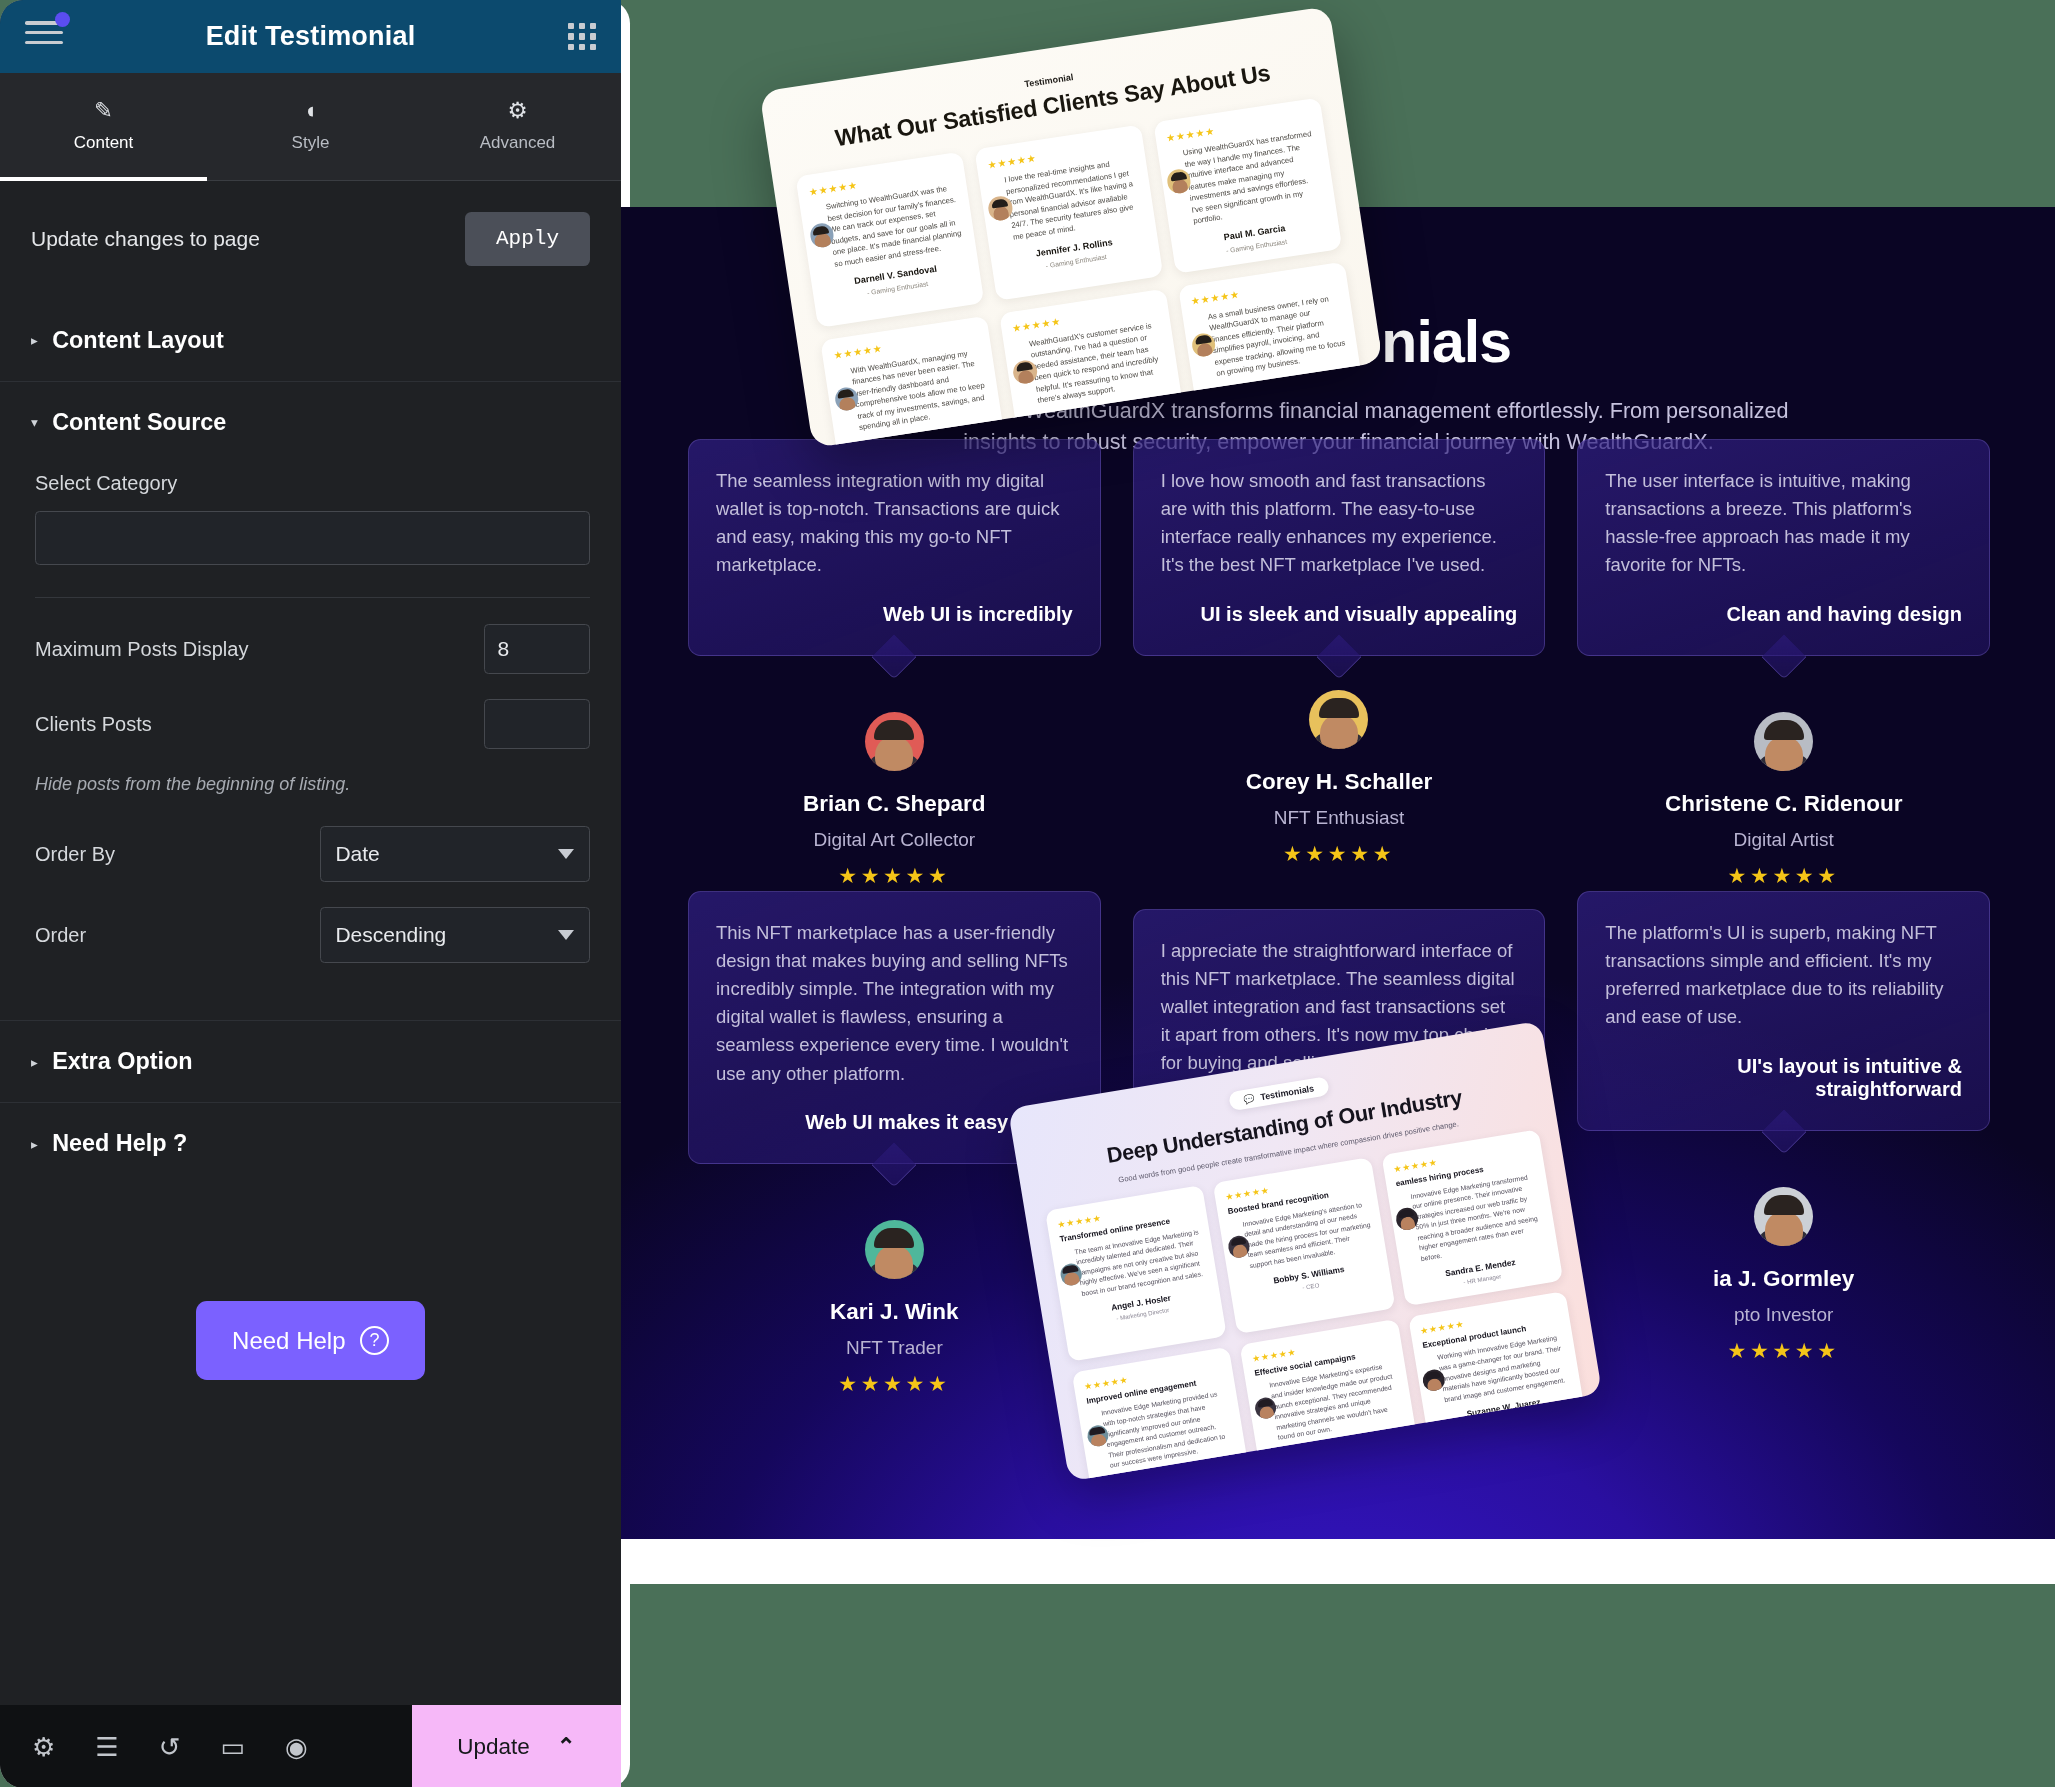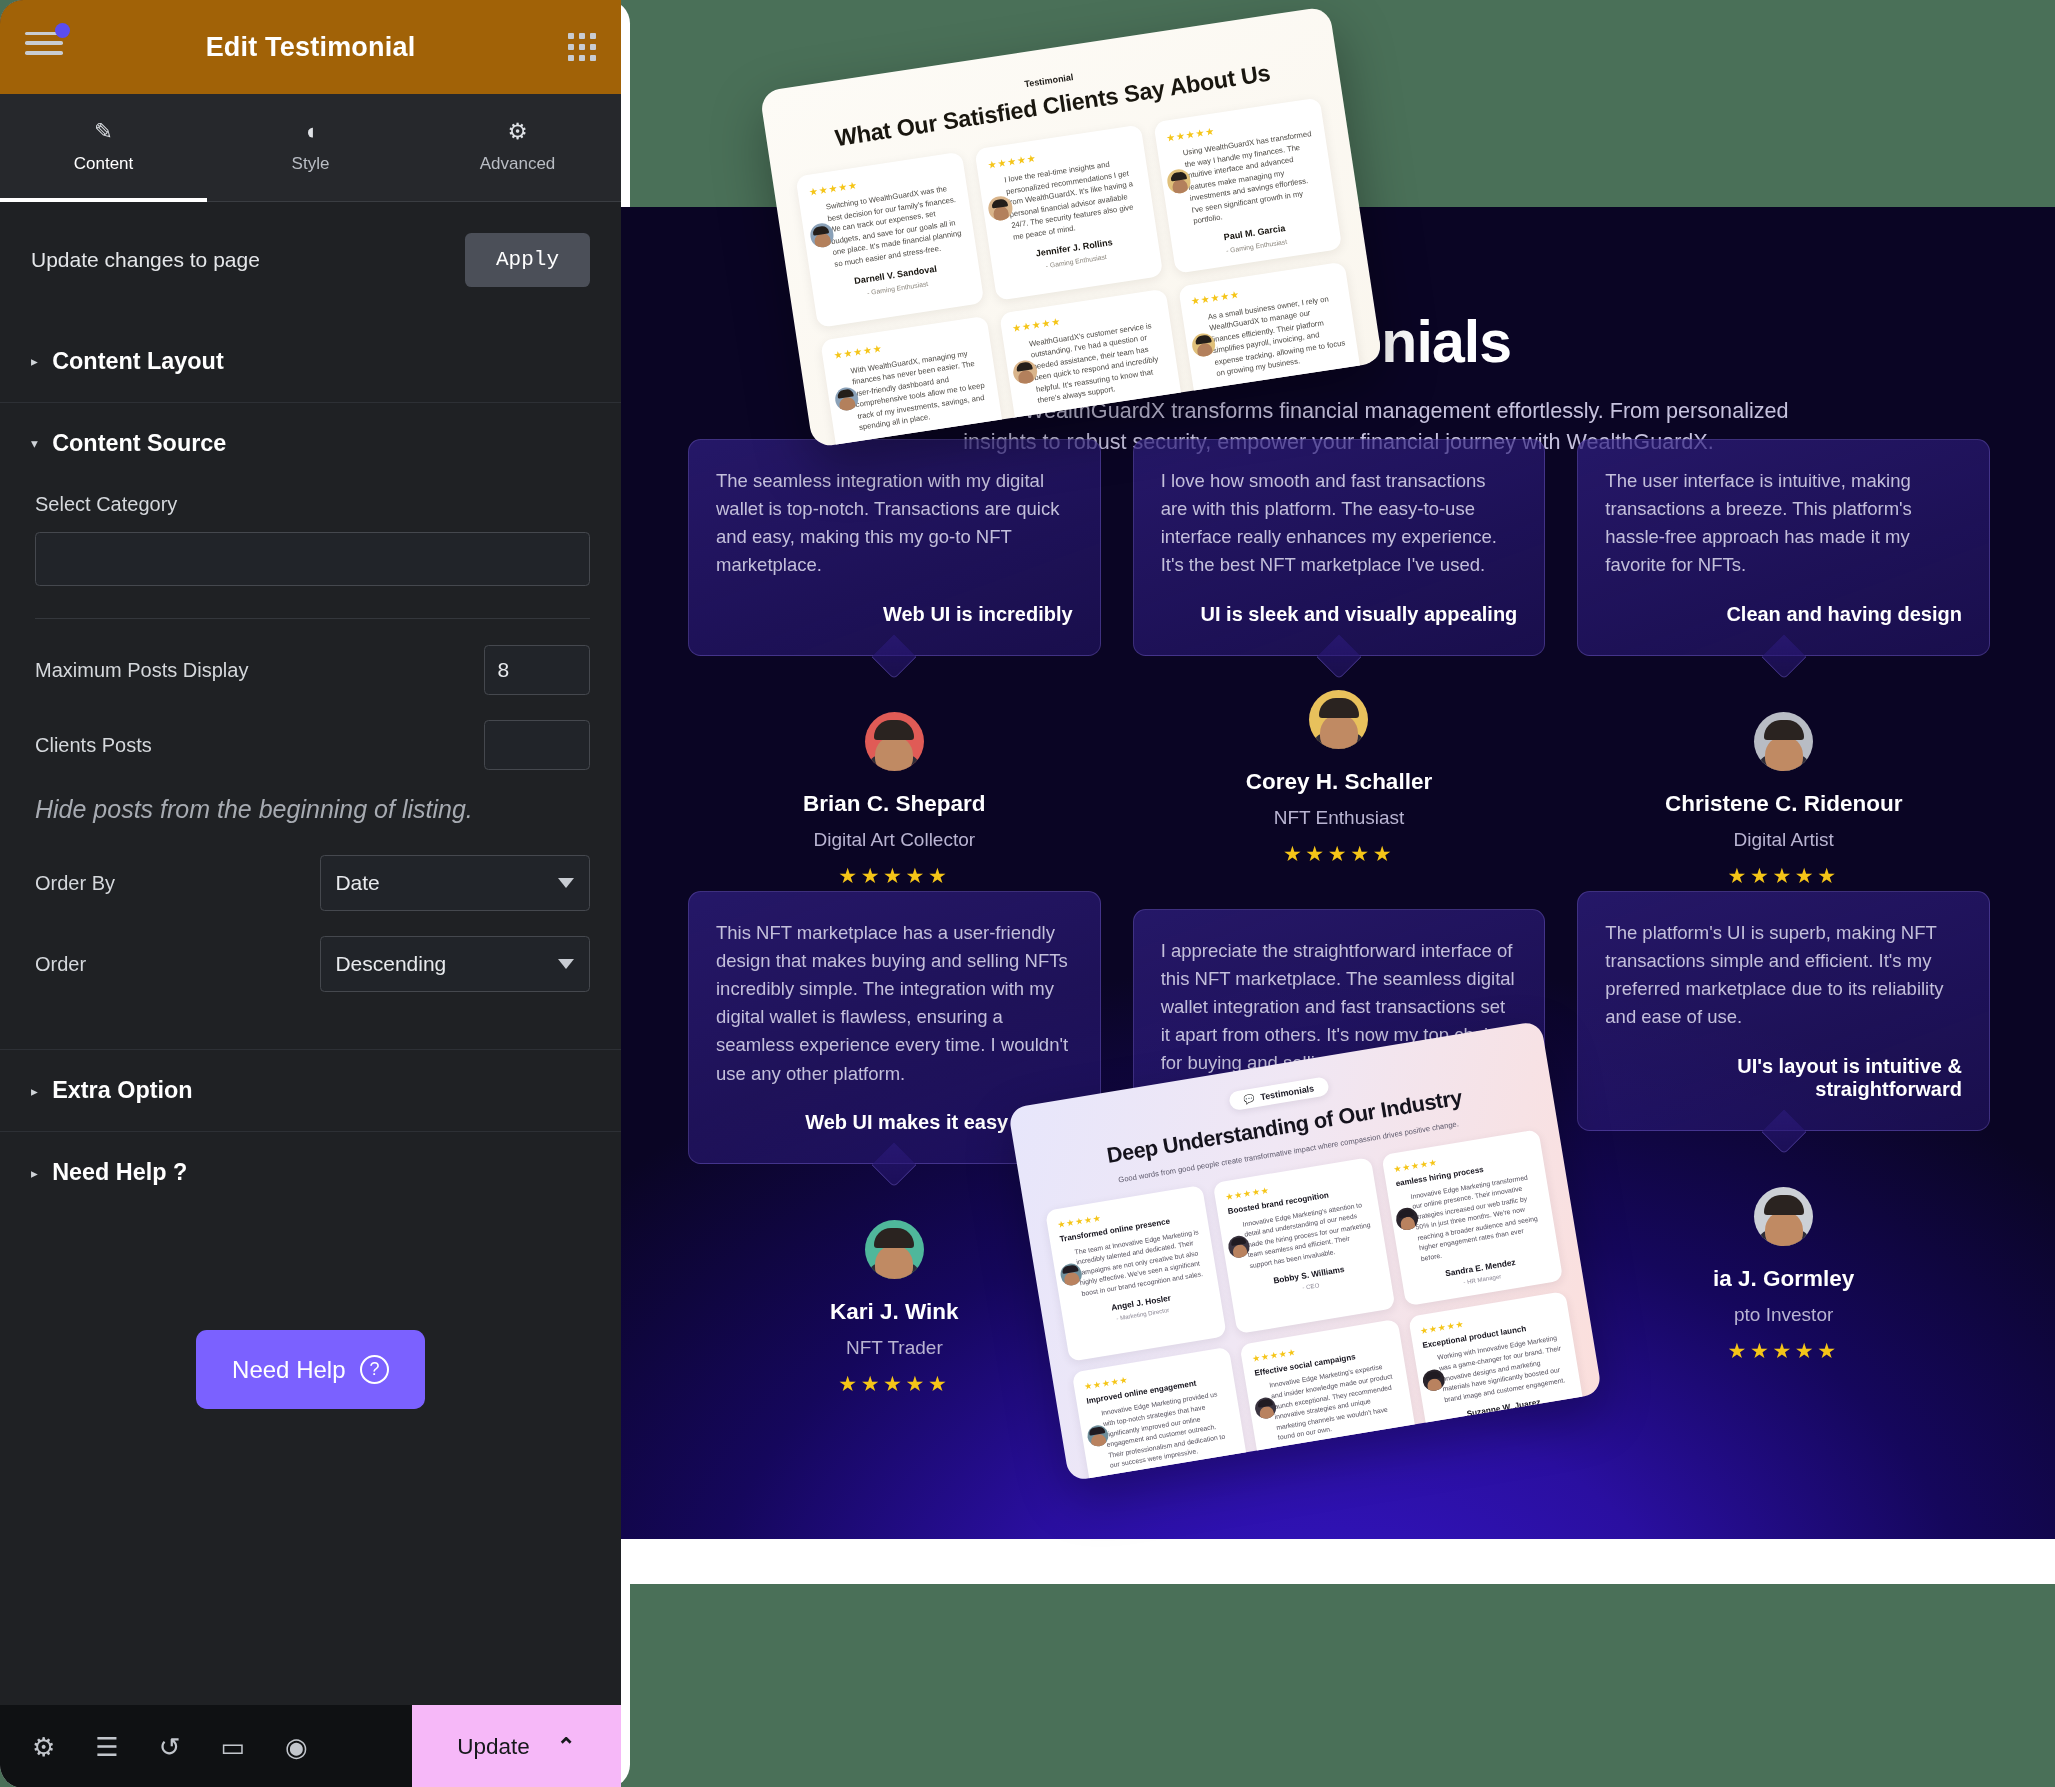--- a/index.html
+++ b/index.html
@@ -27,21 +27,21 @@
   
   #editor-panel {
     position: absolute; left: 0; top: 0;
     width: 621px; height: 1788px;
     background: #1f2124;
     border-radius: 23.4px 0 0 23.4px;
     overflow: hidden;
     display: flex; flex-direction: column;
   }
   #panel-header {
-    height: 94px; background: #a16207;
+    height: 73px; background: #0c4a6e;
     display: flex; align-items: center; position: relative;
     padding: 0 25px; flex: 0 0 auto;
   }
   #hamburger-btn { position: relative; width: 38px; height: 31px; cursor: pointer; }
   #hamburger-btn i {
     display: block; height: 3.6px; background: #c9ccd1; border-radius: 1.8px;
     margin-bottom: 6.3px; width: 38px;
   }
   #hamburger-btn i:last-child { margin-bottom: 0; }
   #notif-dot {
@@ -109,21 +109,21 @@
   .divider { height: 0.9px; background: #34373c; margin: 32px 0 27px 0; }
 
   .ctl-row { display: flex; align-items: center; justify-content: space-between; margin-bottom: 25px; }
   .ctl-row .field-label { margin-bottom: 0; }
   .small-input {
     width: 106px; height: 50px; background: #212429;
     border: 0.9px solid #45484e; border-radius: 4.5px;
     color: #e8eaed; font-size: 21px; padding: 0 12.6px;
     font-family: "Liberation Sans", sans-serif;
   }
-  .hint { color: #a7abb2; font-size: 25px; font-style: italic; margin: 3.6px 0 31px 0; }
+  .hint { color: #a7abb2; font-size: 18px; font-style: italic; margin: 3.6px 0 31px 0; }
 
   .select-wrap { position: relative; width: 270px; }
   .select-box {
     width: 100%; height: 56px; background: #212429;
     border: 0.9px solid #45484e; border-radius: 4.5px;
     color: #e8eaed; font-size: 21px; padding: 0 41px 0 14.4px;
     display: flex; align-items: center; cursor: pointer;
   }
   .select-caret {
     position: absolute; right: 16px; top: 50%; transform: translateY(-50%);

